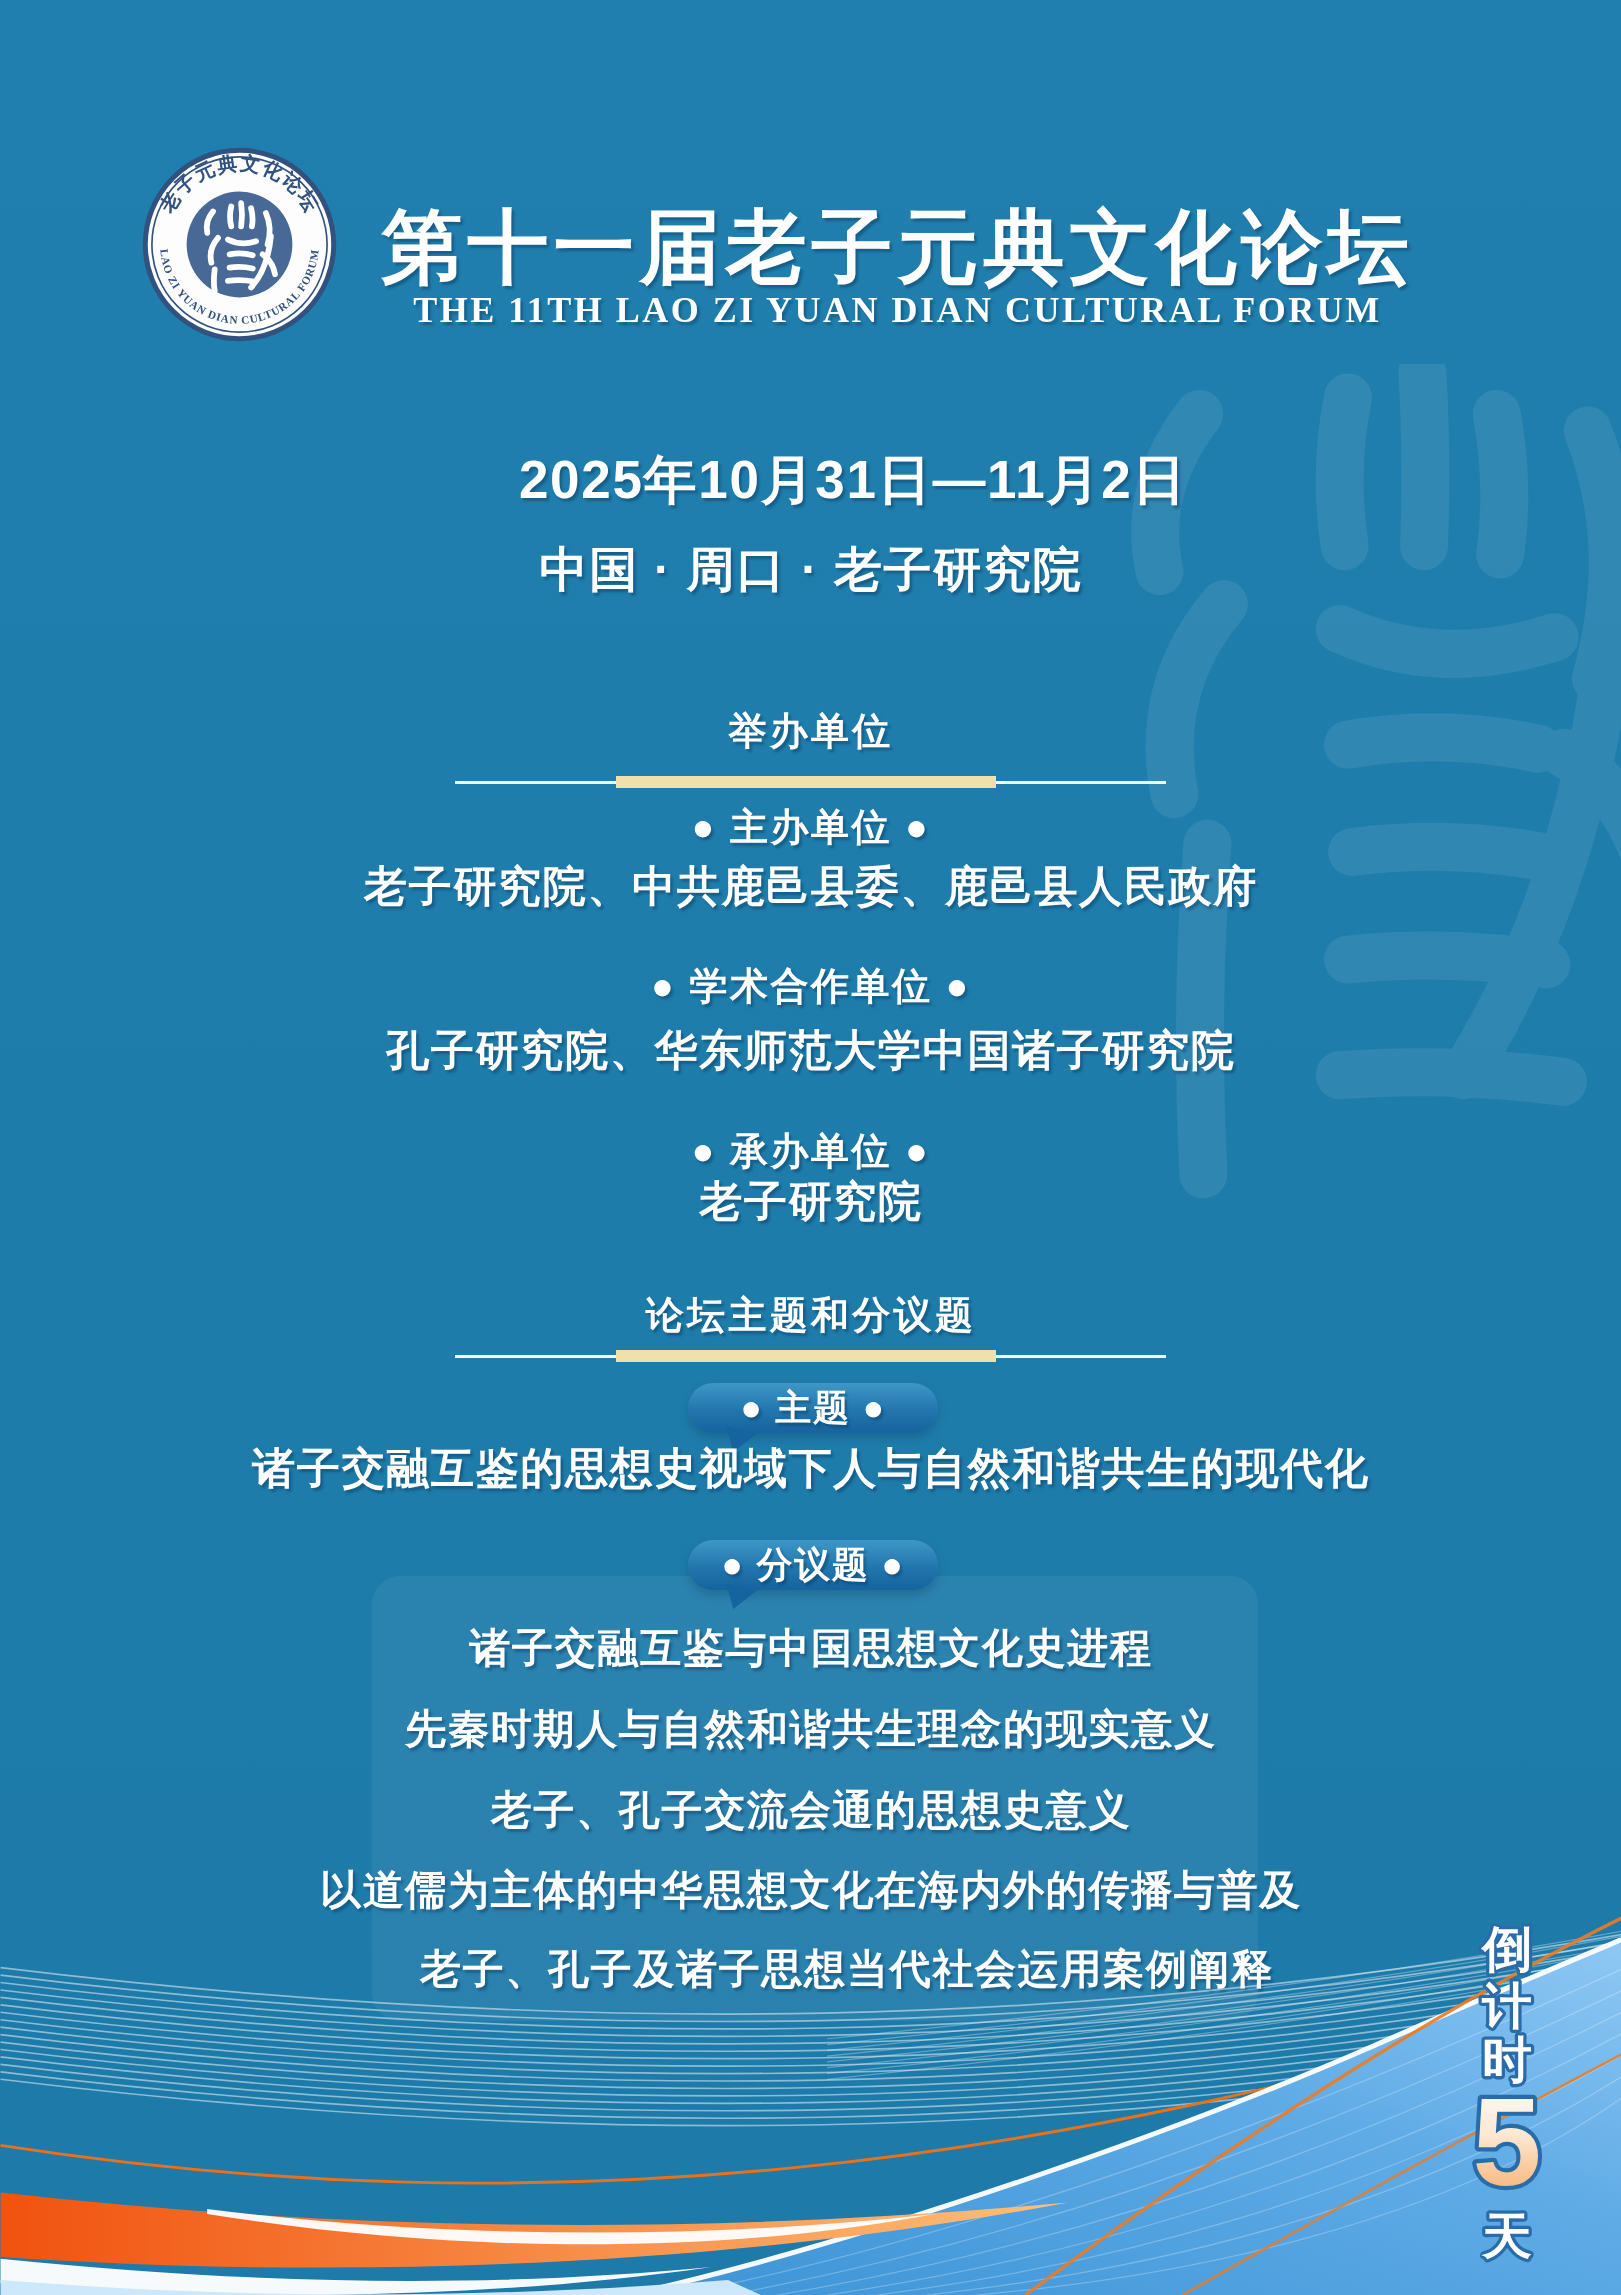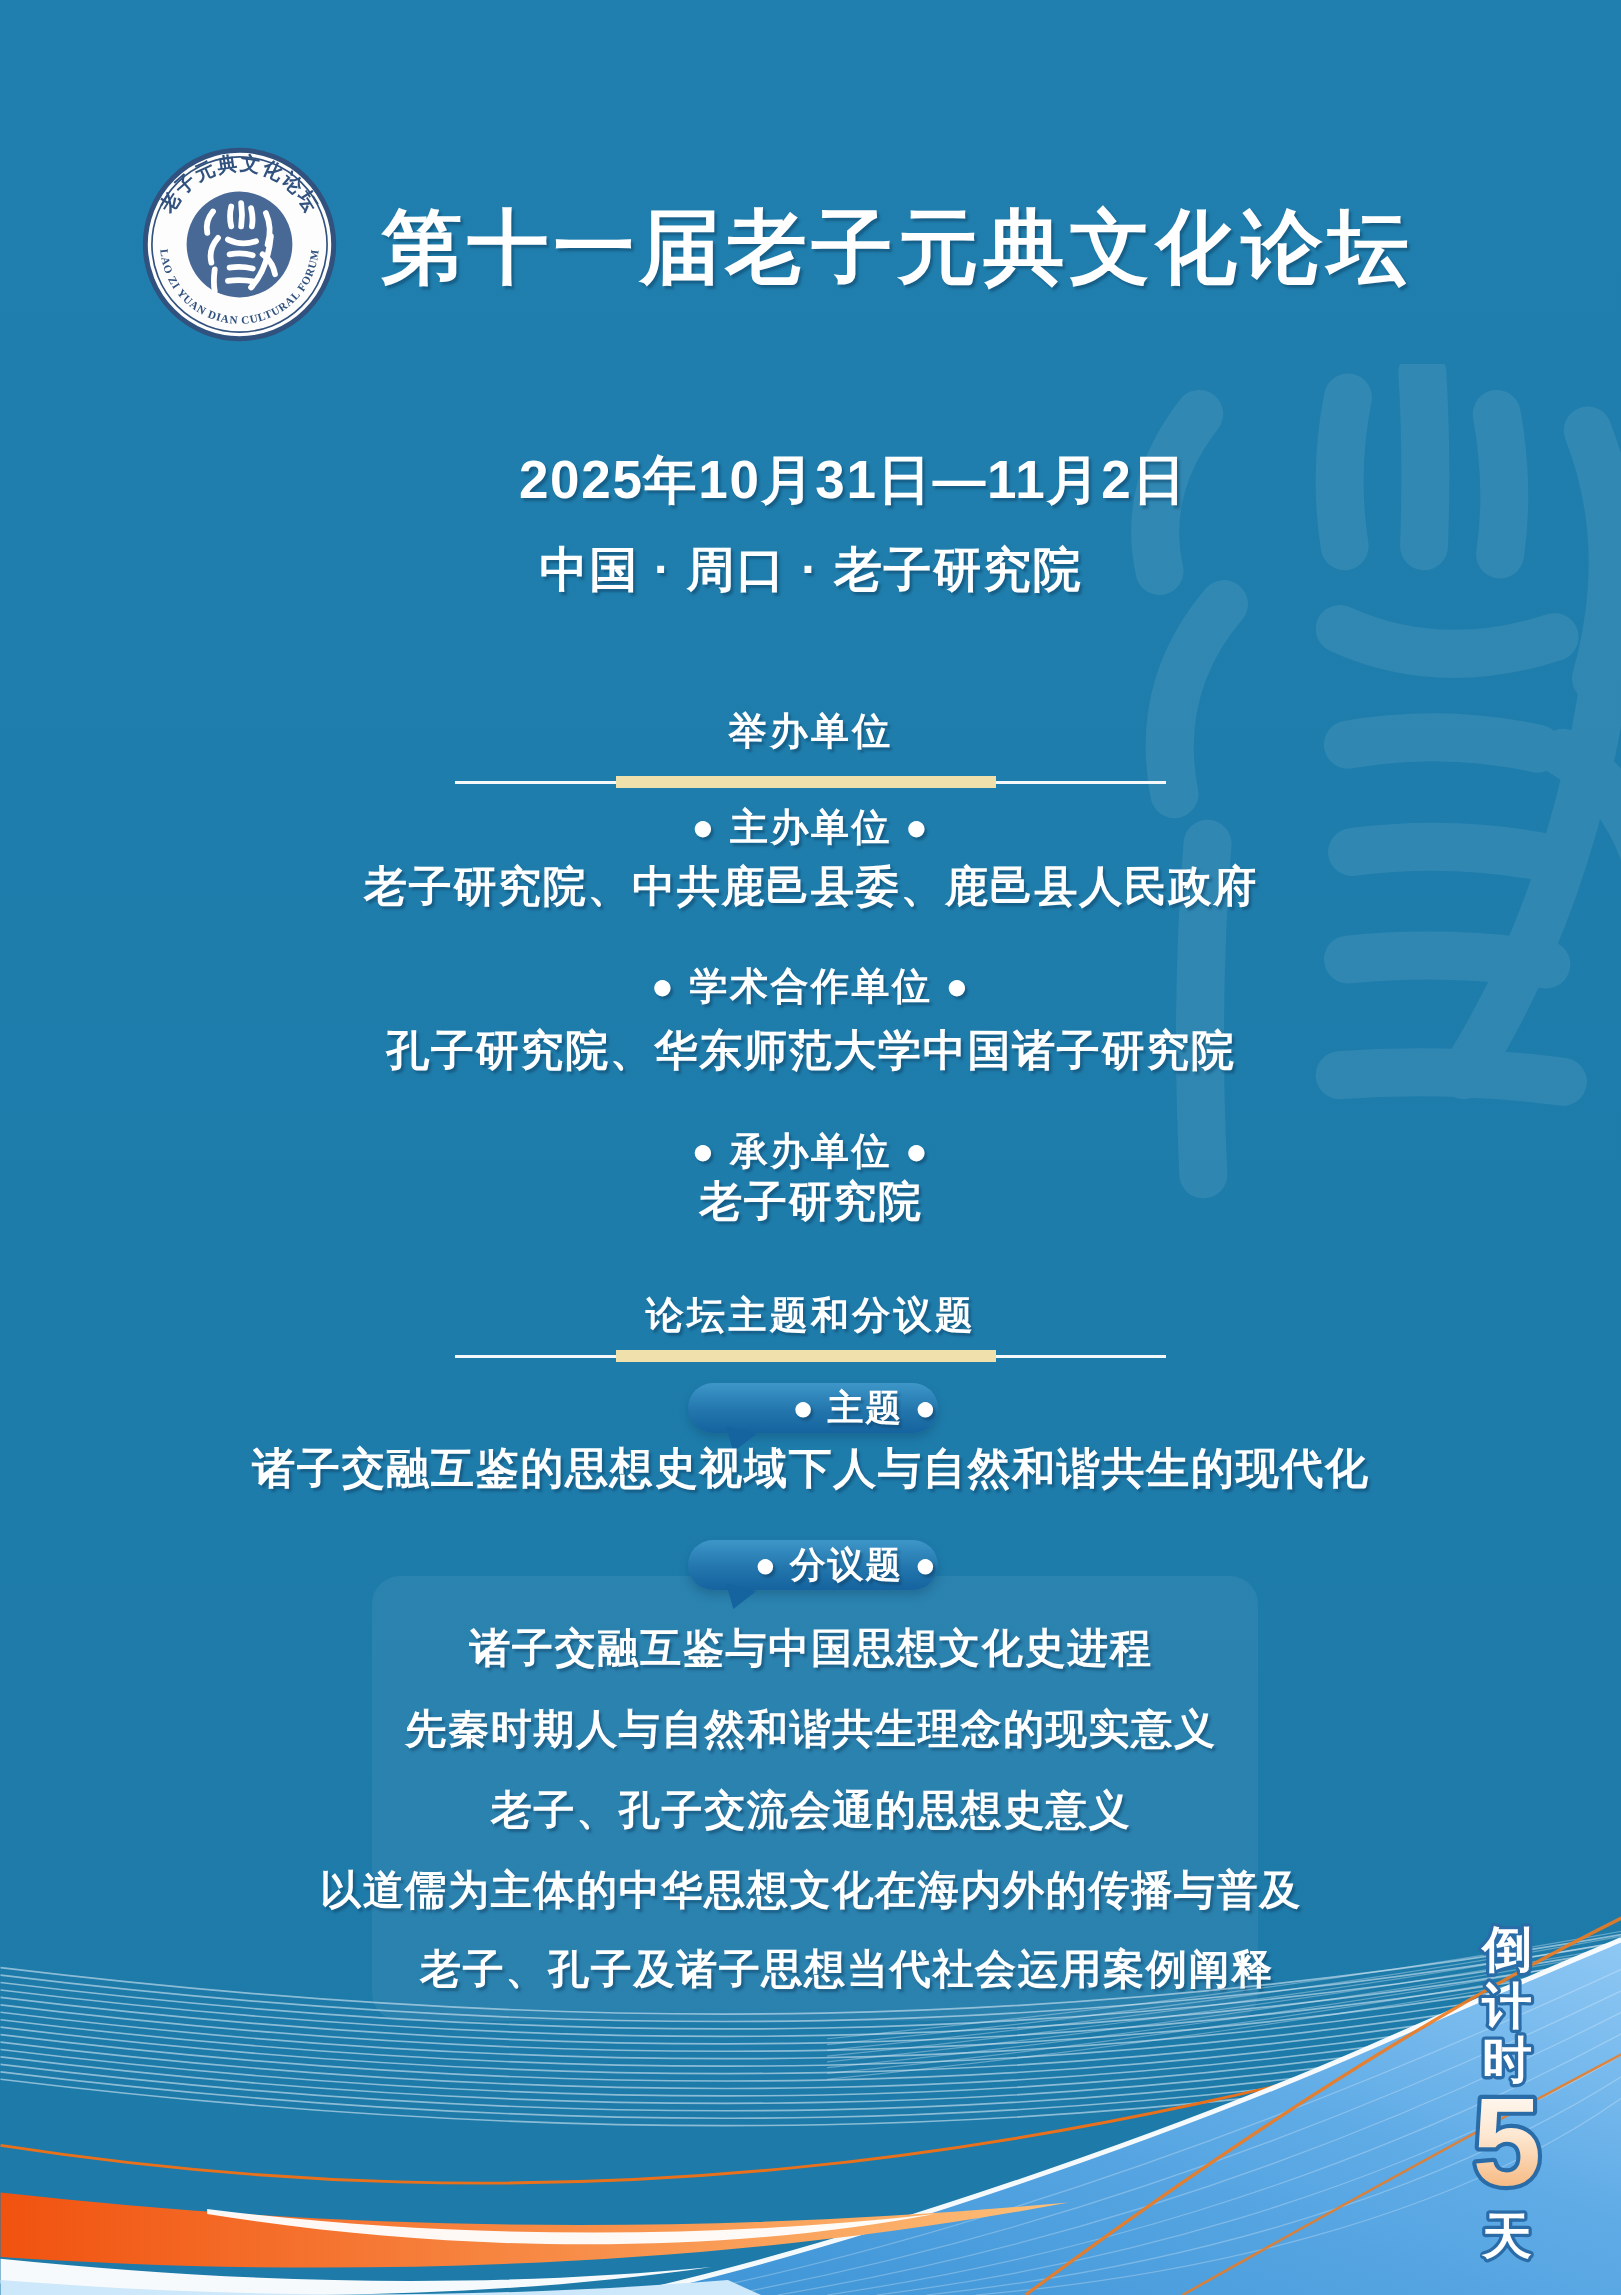--- a/index.html
+++ b/index.html
@@ -33,21 +33,21 @@
   .grp-label{font-size:38px;line-height:50px;font-weight:bold;letter-spacing:2.5px;}
   .grp-value{font-size:43px;line-height:56px;font-weight:bold;letter-spacing:1.7px;}
   .l1{top:802px;} .v1{top:858px;}
   .l2{top:961px;} .v2{top:1022px;}
   .l3{top:1126px;} .v3{top:1173px;}
   .bubble{
     width:250px;height:50px;border-radius:25px;
     background:linear-gradient(180deg,#3e96c8 0%,#2276ad 55%,#15639f 100%);
     box-shadow:0 5px 8.3px rgba(10,50,80,0.25);
     color:#fff;font-size:36px;font-weight:bold;letter-spacing:1.7px;
-    display:flex;align-items:center;justify-content:flex-end;
+    display:flex;align-items:center;justify-content:center;
   }
   .bubble .tail{
     position:absolute;left:35px;bottom:-20px;width:0;height:0;
     border-left:13.2px solid transparent;border-right:18px solid transparent;
     border-top:23px solid #15639f;transform:rotate(14deg);
   }
   .bub-theme{left:688px;top:1383px;}
   .bub-sub{left:688px;top:1540px;}
   .theme-text{top:1440px;font-size:43px;line-height:56px;font-weight:bold;letter-spacing:1.7px;}
   .panel{
@@ -110,20 +110,21 @@
     </g>
     <text font-family="Liberation Sans, DejaVu Sans, sans-serif" font-size="24" font-weight="bold" fill="#31517e" letter-spacing="2">
       <textPath href="#arcTop" startOffset="50%" text-anchor="middle">老子元典文化论坛</textPath>
     </text>
     <text font-family="Liberation Serif, DejaVu Serif, serif" font-size="13.5" font-weight="bold" fill="#31517e" letter-spacing="1">
       <textPath href="#arcBot" startOffset="50%" text-anchor="middle">LAO ZI YUAN DIAN CULTURAL FORUM</textPath>
     </text>
   </svg>
 
   <div class="abs title-cn white shadowed">第十一届老子元典文化论坛</div>
+  <div class="abs title-en white shadowed">THE 11TH  LAO ZI YUAN DIAN CULTURAL FORUM</div>
 
   <div class="abs ctr date-line white shadowed">2025年10月31日—11月2日</div>
   <div class="abs ctr loc-line white shadowed">中国 · 周口 · 老子研究院</div>
 
   <div class="abs ctr sec-heading h1 white shadowed">举办单位</div>
   <div class="abs divider d1">
     <div class="thin"></div>
     <div class="gold"></div>
   </div>
 

